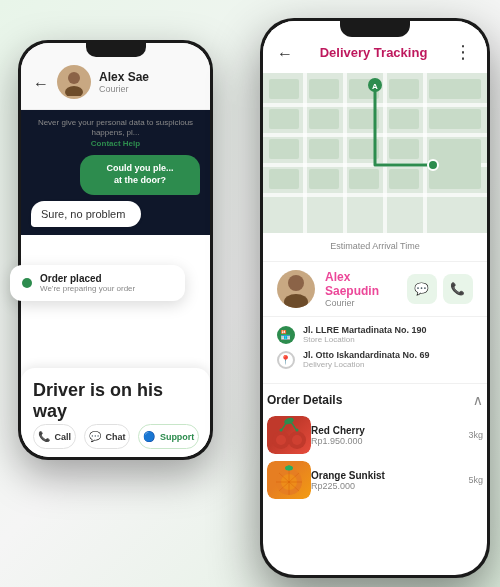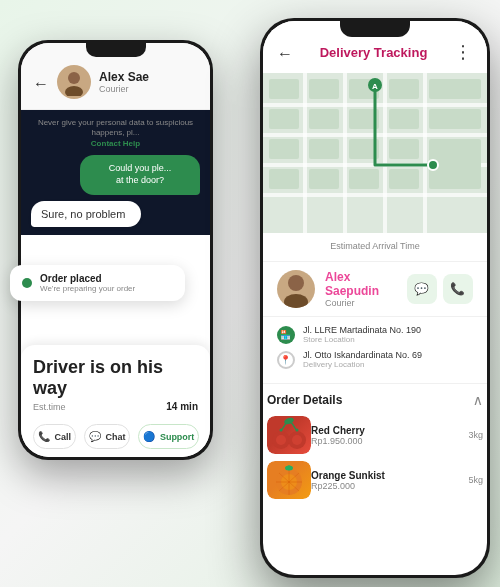--- a/index.html
+++ b/index.html
@@ -118,20 +118,21 @@
     .chat-bubble-green {
       background: #2d8c4e;
       color: #fff;
       border-radius: 14px 14px 4px 14px;
       padding: 8px 24px;
       font-size: 9px;
       text-align: center;
       margin: 6px 0 6px auto;
       max-width: 120px;
       line-height: 1.3;
+      font-weight: bold;
     }
 
     .chat-bubble-white {
       background: #fff;
       color: #333;
       border-radius: 14px 14px 14px 4px;
       padding: 7px 10px;
       font-size: 11px;
       margin: 0 auto 0 0;
       max-width: 110px;
@@ -415,21 +416,21 @@
 
     .route-icon.dest {
       background: #fff;
       border: 2px solid #ccc;
       color: #999;
     }
 
     .route-text {
       font-size: 9px;
       color: #333;
-      font-weight: 400;
+      font-weight: 700;
     }
 
     .route-subtext {
       font-size: 8px;
       color: #aaa;
     }
 
     
     .order-details-section {
       padding: 8px 4px;
@@ -545,24 +546,20 @@
       <div class="chat-warning">
         <span>Never give your personal data to suspicious happens, pl...</span><br>
         <span class="contact-help">Contact Help</span>
       </div>
       <div class="chat-bubble-green">Could you ple... at the door?</div>
       <div class="chat-bubble-white">Sure, no problem</div>
     </div>
 
     <div class="bottom-card" style="position:absolute; bottom:0; left:0; right:0; background:#fff; border-radius:14px 14px 0 0; padding:12px 12px 8px; box-shadow: 0 -3px 10px rgba(0,0,0,0.08);">
       <div class="driver-title">Driver is on his way</div>
-      <div class="est-row">
-        <span class="est-label">Est.time</span>
-        <span class="est-time">14 min</span>
-      </div>
       <div class="action-buttons">
         <button class="action-btn">
           <span class="btn-icon">📞</span>
           <span>Call</span>
         </button>
         <button class="action-btn">
           <span class="btn-icon">💬</span>
           <span>Chat</span>
         </button>
         <button class="action-btn support">

